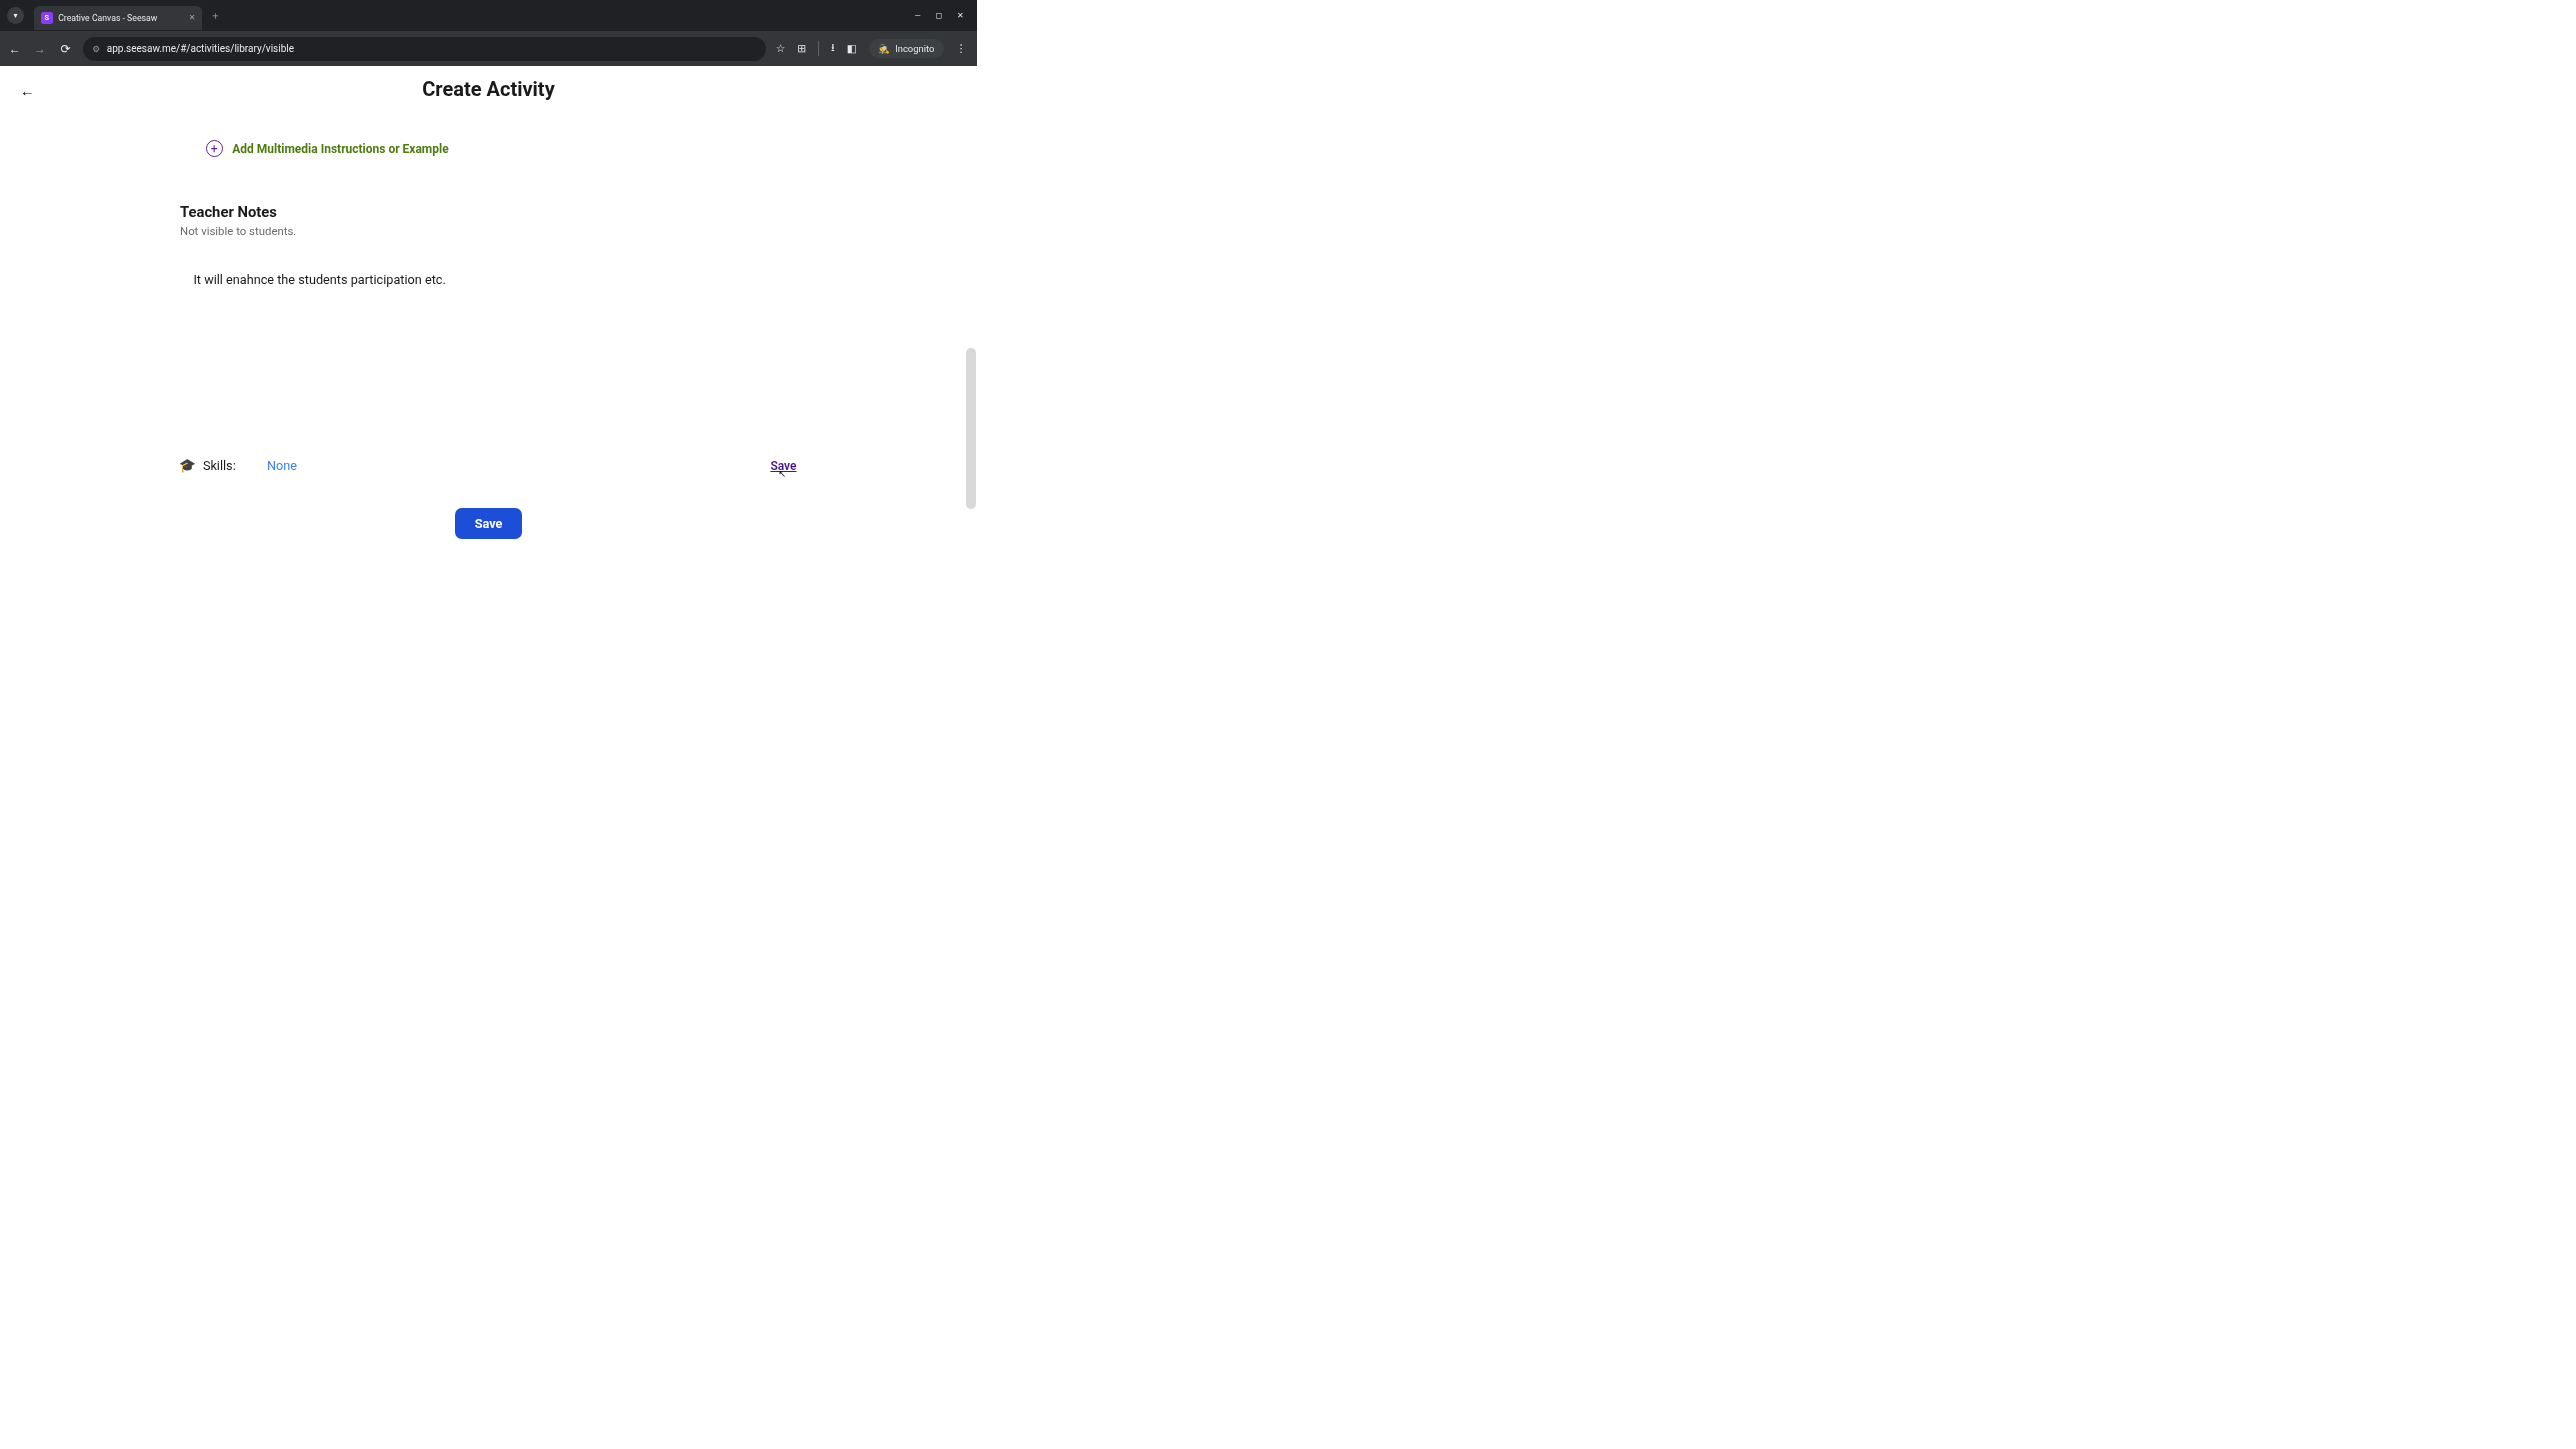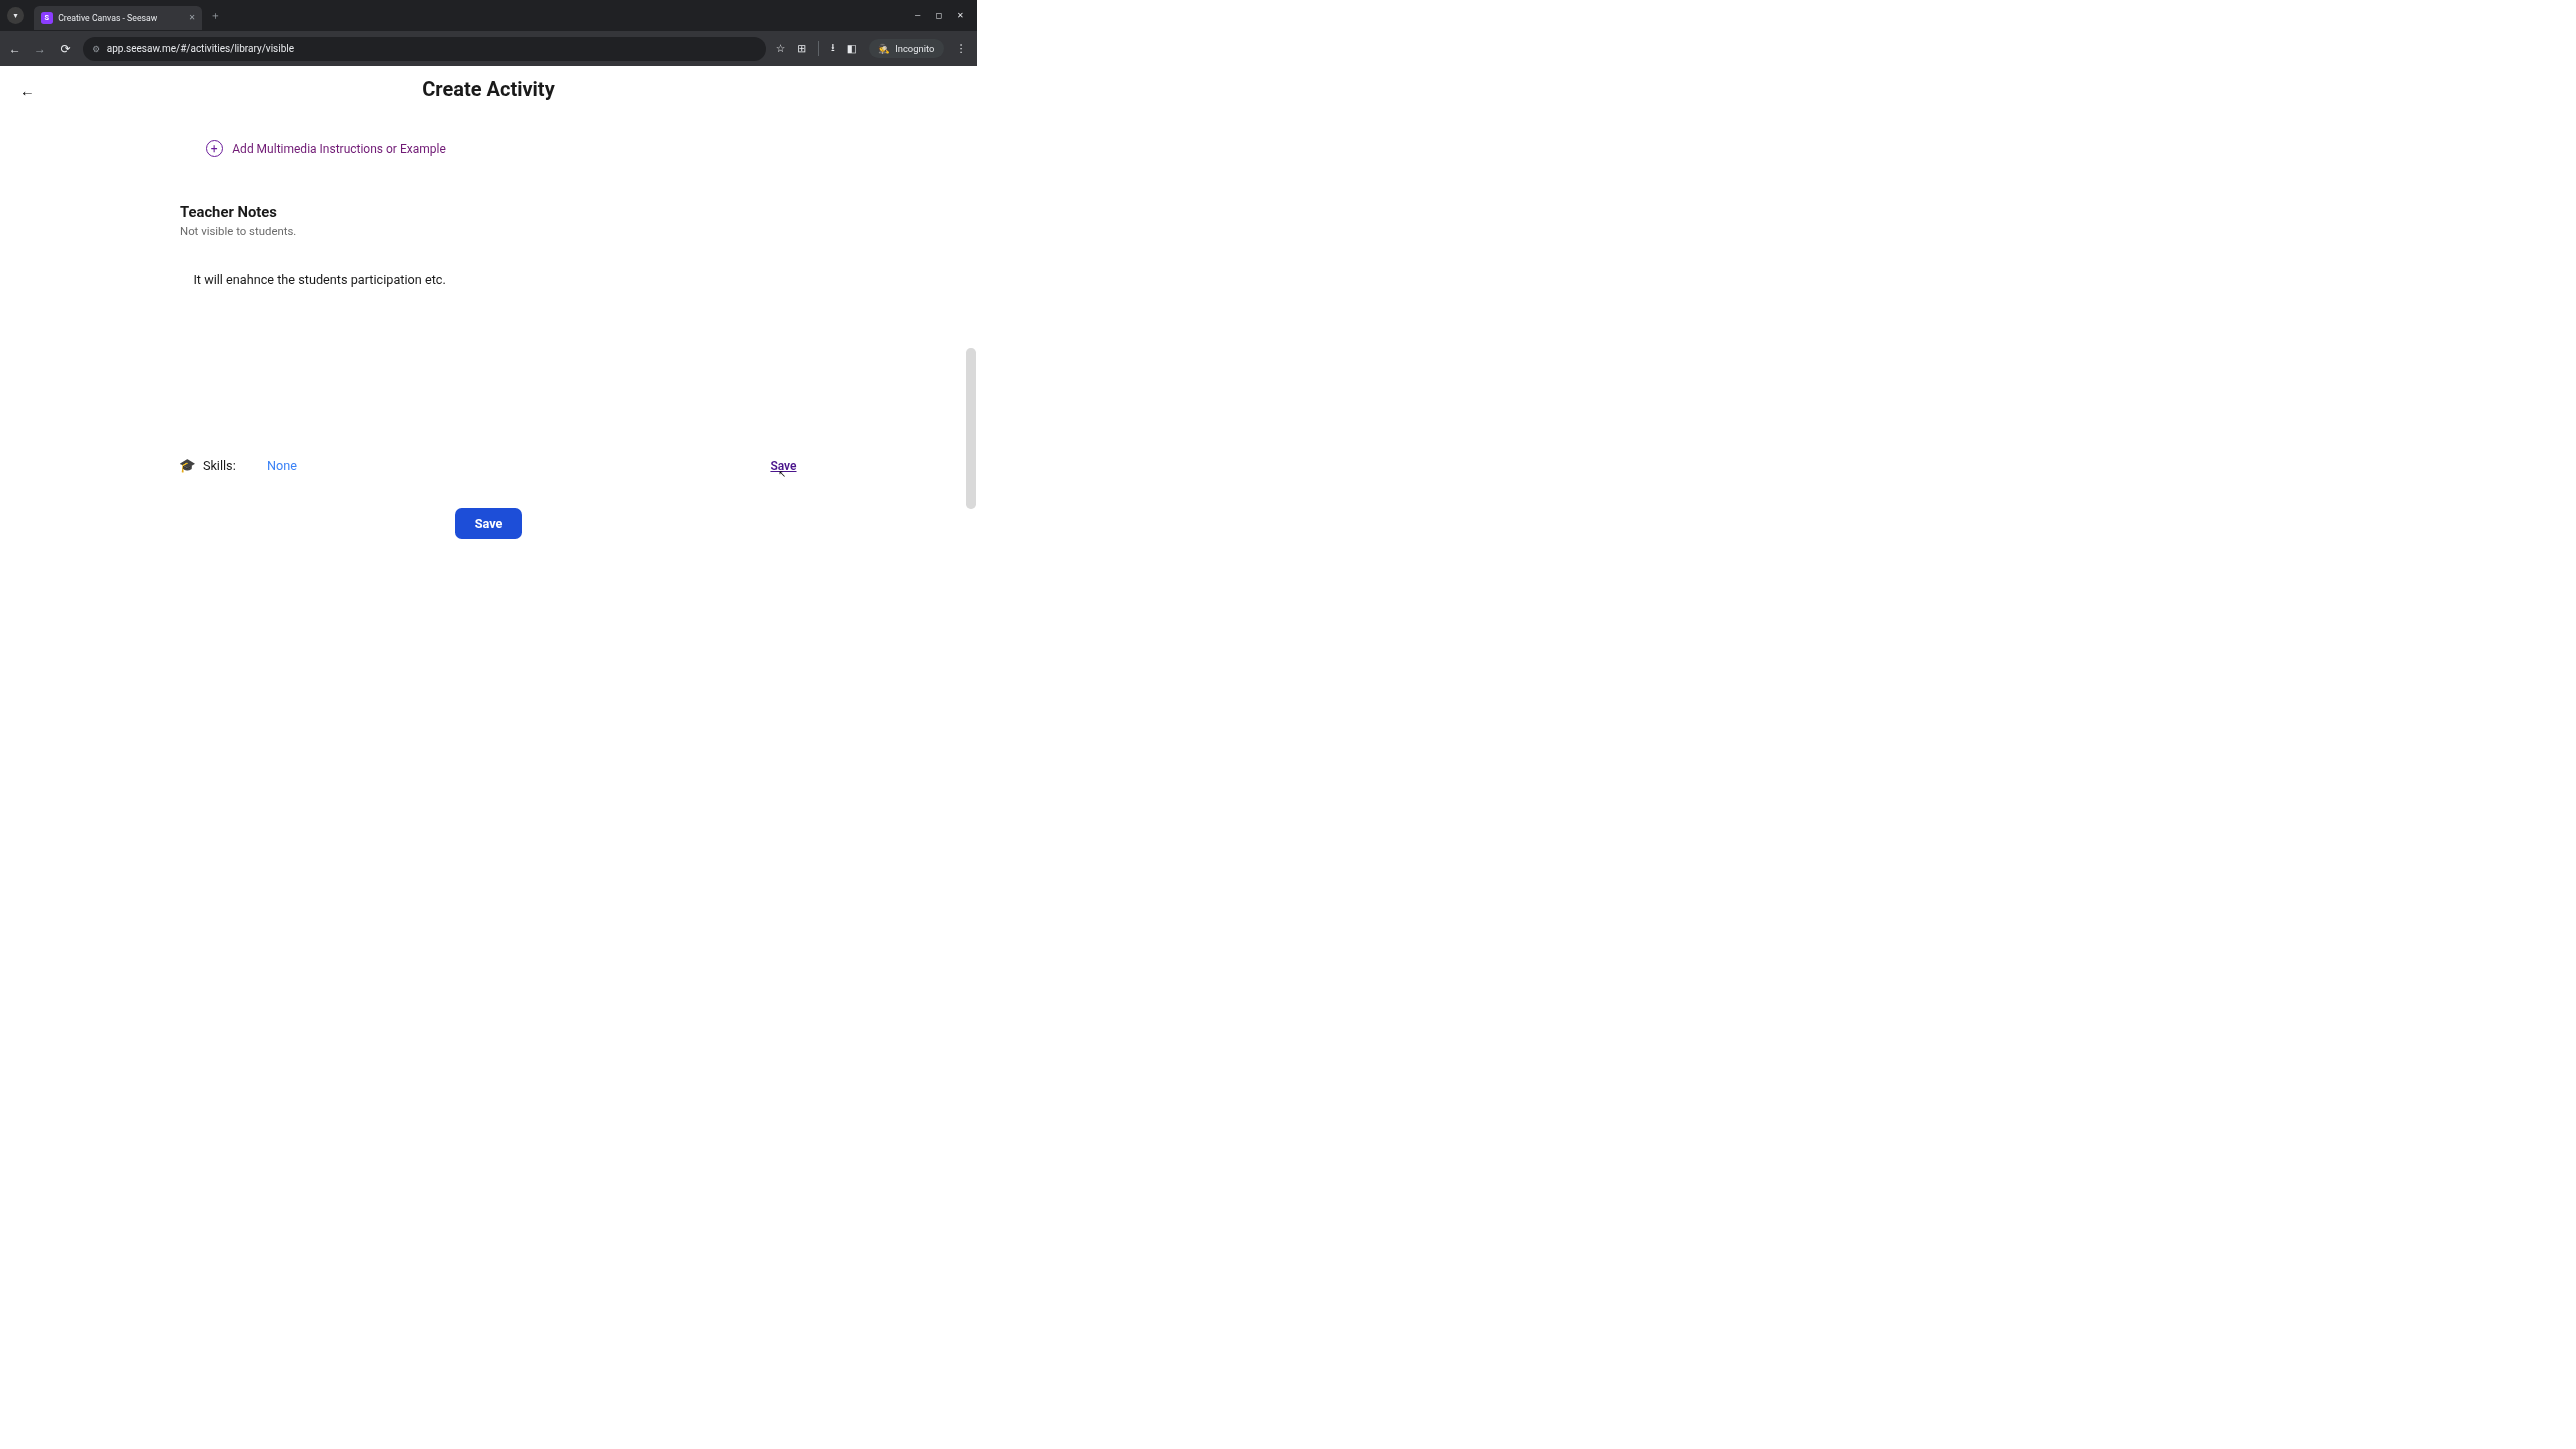--- a/index.html
+++ b/index.html
@@ -186,22 +186,22 @@
       border-radius: 50%;
       display: flex;
       align-items: center;
       justify-content: center;
       color: #6a1b9a;
       font-size: 12px;
       line-height: 1;
     }
     .add-multimedia-label {
       font-size: 12px;
-      font-weight: 400;
-      color: #701a75;
+      font-weight: 700;
+      color: #4d7c0f;
     }
     .section {
       margin-top: 46px;
     }
     .section-title {
       font-size: 14.8px;
       font-weight: 700;
       color: #1a1a1a;
     }
     .section-subtitle {

